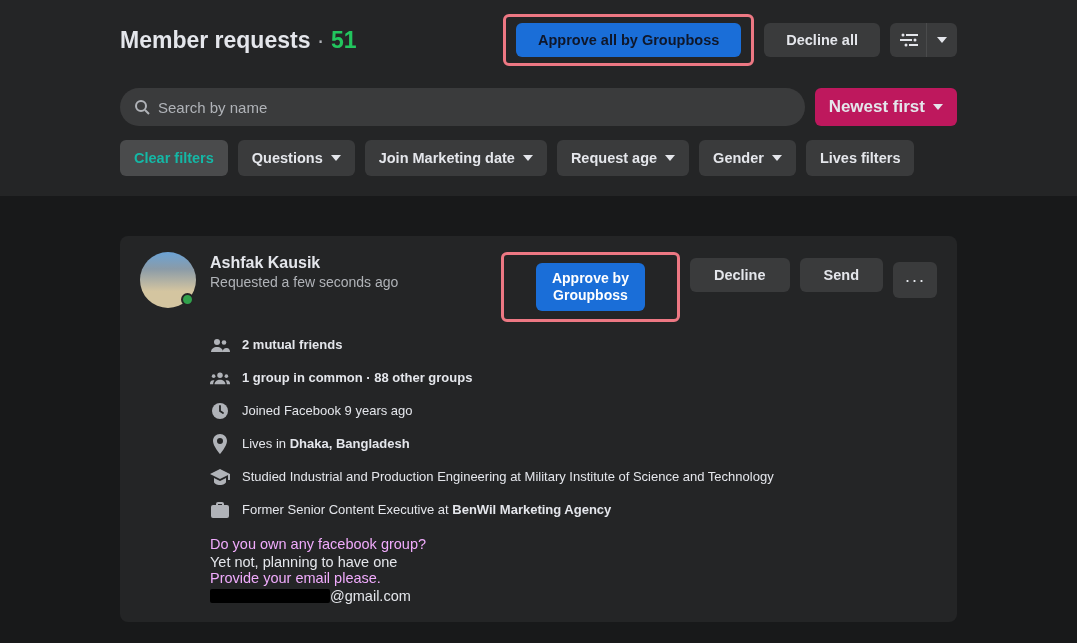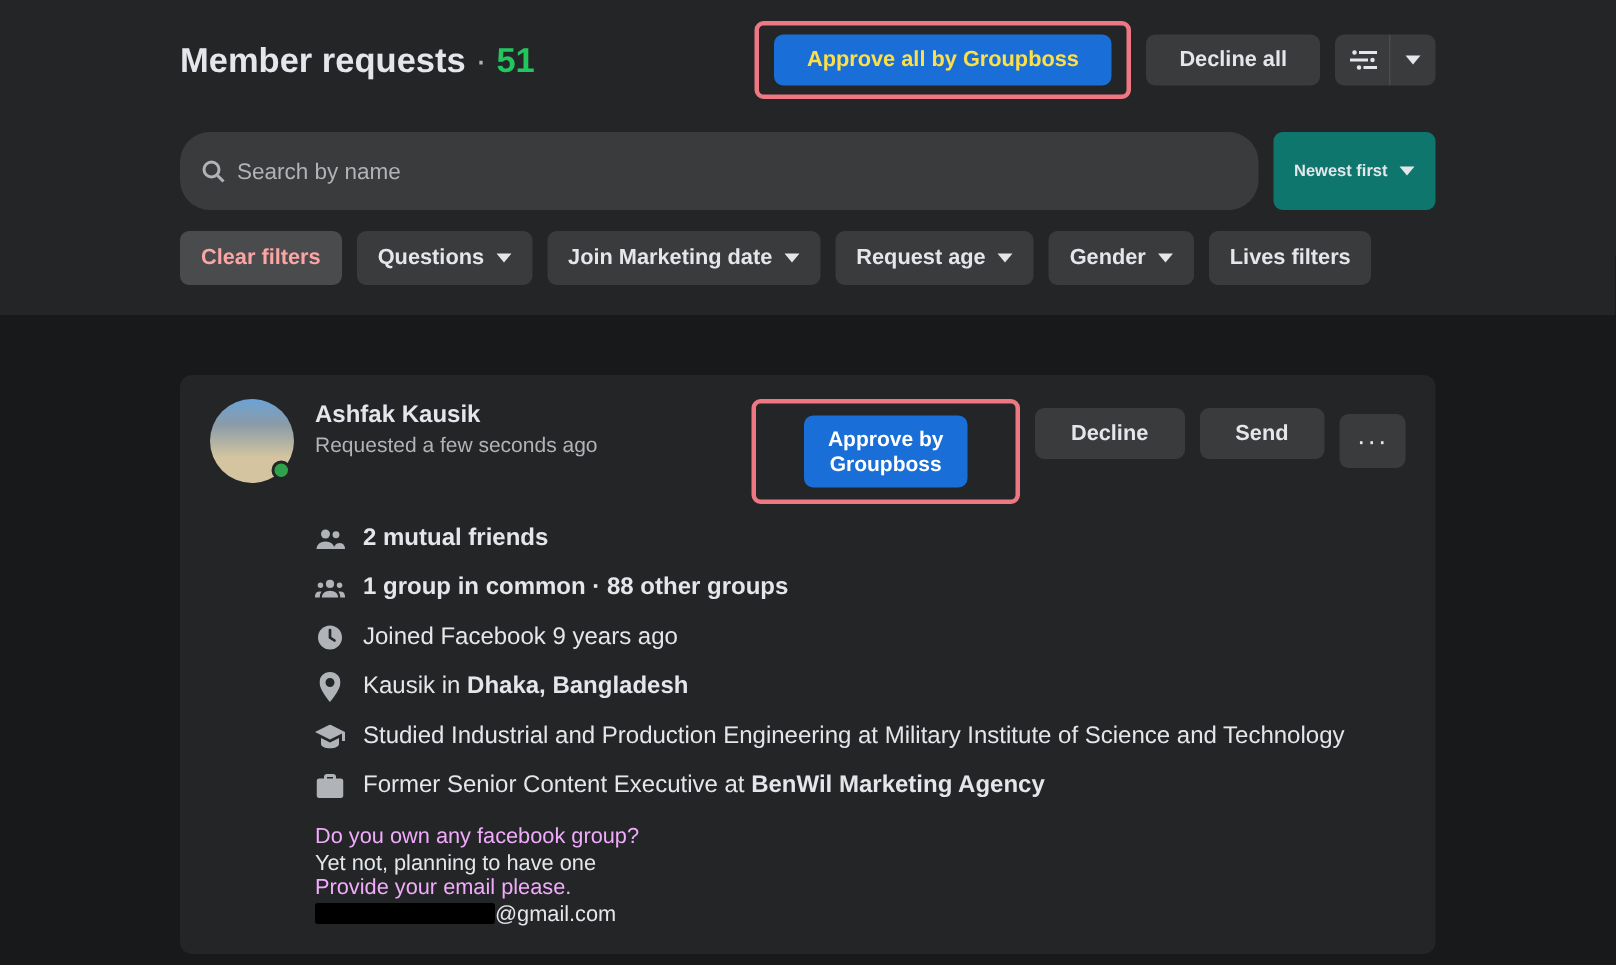--- a/index.html
+++ b/index.html
@@ -43,21 +43,21 @@
       border: none;
       border-radius: 6px;
       font-size: 14.5px;
       font-weight: 600;
       padding: 9px 22px;
       cursor: pointer;
       display: inline-flex;
       align-items: center;
       gap: 6px;
     }
-    .btn-blue { background: #1a6ed8; color: #fde047; text-align: right; }
+    .btn-blue { background: #1a6ed8; color: #0f172a; text-align: right; }
     .btn-gray { background: #3a3b3c; color: #e4e6eb; }
     .settings-combo {
       background: #3a3b3c;
       border-radius: 6px;
       display: flex;
       align-items: stretch;
       overflow: hidden;
     }
     .settings-part {
       padding: 9px 10px;
@@ -71,38 +71,38 @@
       gap: 10px;
       margin-bottom: 14px;
     }
     .search-box {
       flex: 1;
       background: #3a3b3c;
       border-radius: 20px;
       display: flex;
       align-items: center;
       padding: 0 14px;
-      height: 52px;
+      height: 38px;
     }
     .search-box input {
       background: transparent;
       border: none;
       outline: none;
       color: #e4e6eb;
       font-size: 15px;
       flex: 1;
       margin-left: 8px;
     }
     .search-box input::placeholder { color: #b0b3b8; }
     .sort-btn {
-      background: #0f766e;
+      background: #be185d;
       border: none;
       border-radius: 6px;
       color: #e4e6eb;
-      font-size: 11px;
+      font-size: 17px;
       font-weight: 600;
       padding: 0 14px;
       display: flex;
       align-items: center;
       gap: 8px;
       cursor: pointer;
     }
     .filters-row { display: flex; gap: 10px; }
     .filter-pill {
       background: #3a3b3c;
@@ -110,21 +110,21 @@
       border-radius: 6px;
       color: #e4e6eb;
       font-size: 14.5px;
       font-weight: 600;
       padding: 10px 14px;
       display: flex;
       align-items: center;
       gap: 8px;
       cursor: pointer;
     }
-    .filter-pill.dim { background: #4a4b4c; color: #fca5a5; }
+    .filter-pill.dim { background: #4a4b4c; color: #14b8a6; }
     .caret-down {
       width: 0; height: 0;
       border-left: 5px solid transparent;
       border-right: 5px solid transparent;
       border-top: 6px solid currentColor;
     }
     .main {
       padding: 40px 120px 0 120px;
     }
     .card {
@@ -177,21 +177,21 @@
     }
     .btn-more {
       background: #3a3b3c; color: #e4e6eb; border: none; border-radius: 6px;
       width: 44px; height: 36px; cursor: pointer; margin-top: 10px;
       display: flex; align-items: center; justify-content: center; font-size: 18px; letter-spacing: 1px;
     }
     .info-list { margin-left: 70px; margin-top: 8px; }
     .info-row {
       display: flex; align-items: center; gap: 12px;
       margin: 13px 0;
-      font-size: 16px;
+      font-size: 13px;
       color: #e4e6eb;
     }
     .info-row b { font-weight: 600; }
     .icon-slot {
       width: 20px; height: 20px; flex: 0 0 20px;
       display: flex; align-items: center; justify-content: center;
       color: #b0b3b8;
     }
     .qna { margin-left: 70px; margin-top: 16px; }
     .q { font-size: 14.5px; color: #f0abfc; margin-top: 0; }
@@ -329,21 +329,21 @@
             </svg>
         </span>
         <span>Joined Facebook 9 years ago</span>
       </div>
       <div class="info-row">
         <span class="icon-slot">
           <svg width="14" height="20" viewBox="0 0 14 20" fill="currentColor">
               <path d="M7 0C3 0 0 3 0 7c0 5 7 13 7 13s7-8 7-13c0-4-3-7-7-7zm0 10a3 3 0 110-6 3 3 0 010 6z"></path>
             </svg>
         </span>
-        <span><span>Kausik in </span><b>Dhaka, Bangladesh</b></span>
+        <span><span>Lives in </span><b>Dhaka, Bangladesh</b></span>
       </div>
       <div class="info-row">
         <span class="icon-slot">
           <svg width="20" height="16" viewBox="0 0 20 16" fill="currentColor">
               <path d="M10 0L0 5l10 5 8-4v5h2V5L10 0z"></path>
               <path d="M4 9v4c0 1.5 2.7 3 6 3s6-1.5 6-3V9l-6 3-6-3z"></path>
             </svg>
         </span>
         <span>Studied Industrial and Production Engineering at Military Institute of Science and Technology</span>
       </div>

